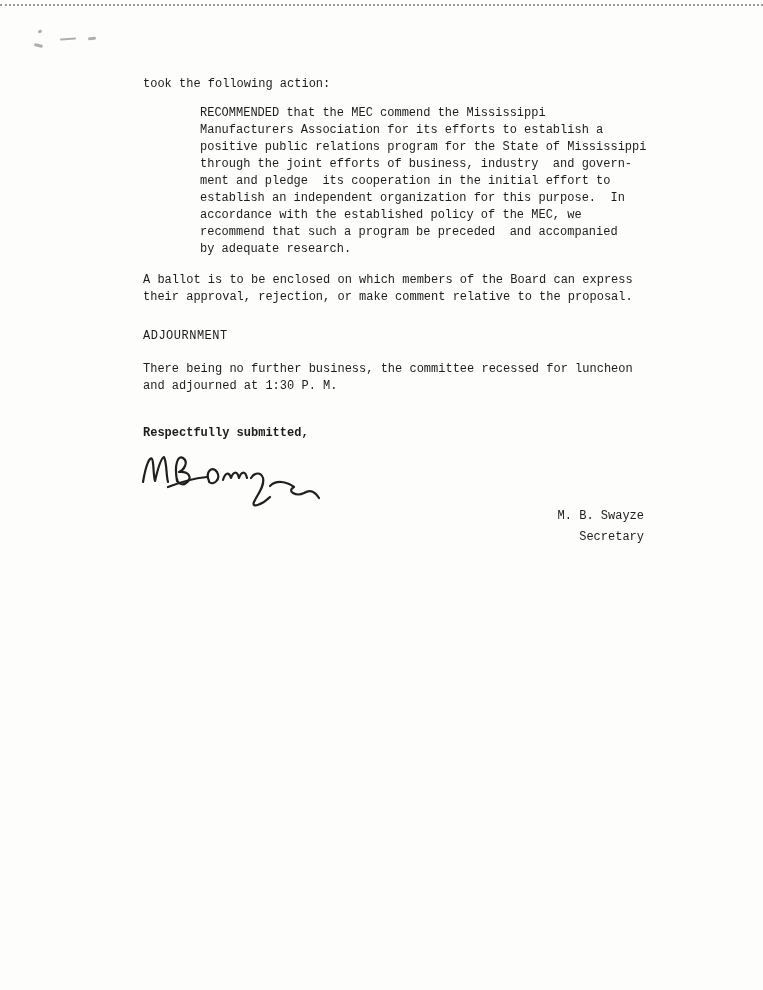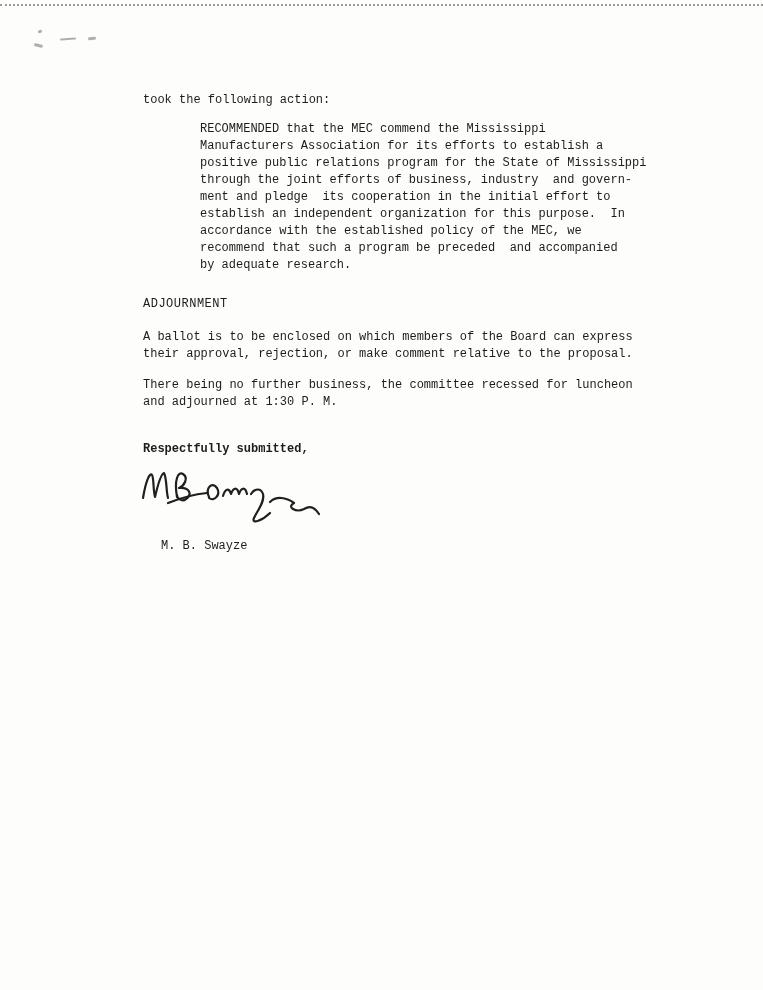--- a/index.html
+++ b/index.html
@@ -28,21 +28,21 @@
     background: #6f6f6a;
     opacity: .55;
     border-radius: 2px;
   }
   .smudge.s1 { top: 30px; left: 38px; width: 4px; height: 3px; transform: rotate(-20deg); }
   .smudge.s2 { top: 38px; left: 60px; width: 16px; height: 2px; transform: rotate(-4deg); }
   .smudge.s3 { top: 37px; left: 88px; width: 8px; height: 3px; transform: rotate(-6deg); }
   .smudge.s4 { top: 44px; left: 34px; width: 9px; height: 3px; transform: rotate(14deg); }
   .content {
     position: absolute;
-    left: 143px; top: 92px;
+    left: 143px; top: 76px;
     width: 505px;
   }
   .para {
     margin: 0 0 14px 0;
     white-space: pre-wrap;
   }
   .intro { margin-bottom: 6px; }
   .indent { margin-left: 57px; margin-bottom: 14px; white-space: pre-wrap; }
   .heading {
     margin: 22px 0 16px 0;
@@ -51,21 +51,21 @@
   .closing { margin: 30px 0 0 0; font-weight: bold; }
   .sig-wrap {
     position: relative;
     height: 56px;
     margin-top: 6px;
   }
   .sig-svg {
     position: absolute;
     left: -4px; top: 0;
   }
-  .sig-line { margin: 18px; white-space: pre-wrap; }
+  .sig-line { margin: 4px; white-space: pre-wrap; text-align: right; }
   .initials { margin-top: 16px; white-space: pre-wrap; }
 </style>
 </head>
 <body>
 
 <div class="page">
 
   <div class="perforation"></div>
 
   <span class="smudge s1"></span>
@@ -81,24 +81,24 @@
 Manufacturers Association for its efforts to establish a
 positive public relations program for the State of Mississippi
 through the joint efforts of business, industry  and govern-
 ment and pledge  its cooperation in the initial effort to
 establish an independent organization for this purpose.  In
 accordance with the established policy of the MEC, we
 recommend that such a program be preceded  and accompanied
 by adequate research.</p>
 
 
-    <p class="para heading">ADJOURNMENT</p>
-
     <p class="para">A ballot is to be enclosed on which members of the Board can express
 their approval, rejection, or make comment relative to the proposal.</p>
+
+    <p class="para heading">ADJOURNMENT</p>
 
     <p class="para">There being no further business, the committee recessed for luncheon
 and adjourned at 1:30 P. M.</p>
 
     <p class="para closing">Respectfully submitted,</p>
 
     <div class="sig-wrap">
       <svg class="sig-svg" width="200" height="62" viewBox="0 0 200 62">
         <g fill="none" stroke="#1f1f1f" stroke-width="2.2" stroke-linecap="round" stroke-linejoin="round">
           <path d="M4 34 C7 16 11 8 13 11 C15 14 14 26 16 33 C19 20 22 10 25 9 C28 15 27 27 29 34"></path>
@@ -106,16 +106,17 @@
           <path d="M29 39 C44 33 58 30 68 29"></path>
           <path d="M70 33 C66 24 73 17 78 24 C82 31 75 38 70 34"></path>
           <path d="M84 32 C86 25 90 23 92 30 C94 24 98 22 100 30 C102 24 106 22 108 30"></path>
           <path d="M112 30 C116 24 122 24 124 30 C126 38 118 47 115 54 C112 61 124 56 131 49"></path>
           <path d="M131 38 C137 32 147 33 155 39 C147 43 157 49 165 45 C172 41 176 44 180 50"></path>
         </g>
       </svg>
     </div>
 
     <p class="sig-line">M. B. Swayze</p>
+    <p class="sig-line">Secretary</p>
 
 
   </div>
 </div>
 
 </body></html>

